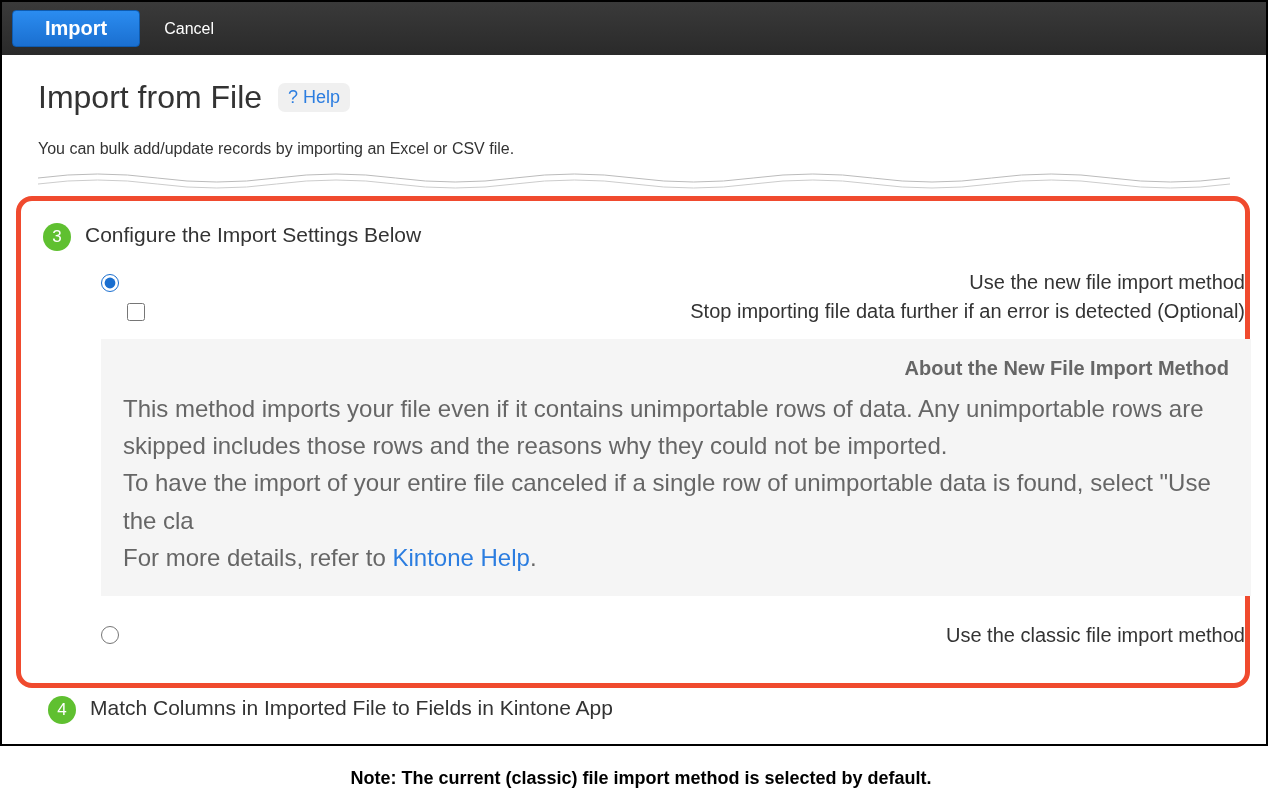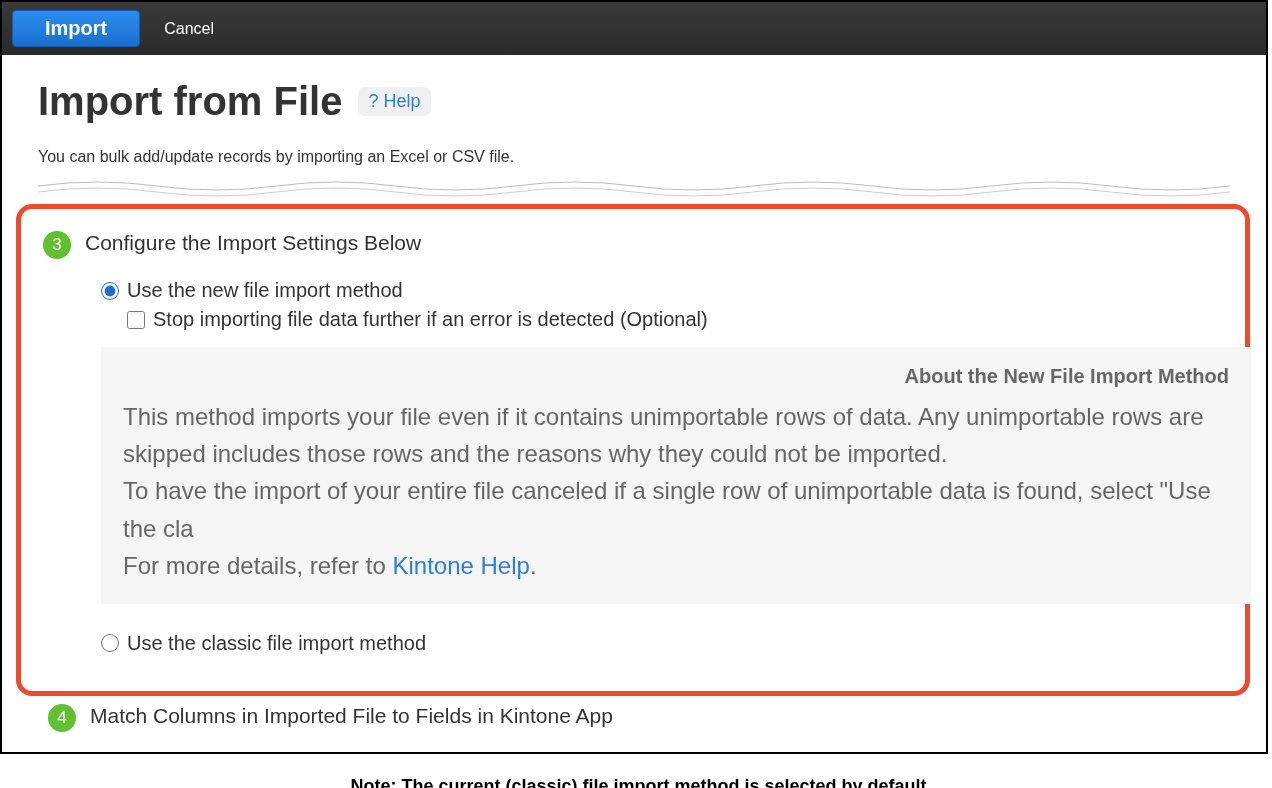--- a/index.html
+++ b/index.html
@@ -45,22 +45,22 @@
     }
     
     .page-title-row {
       display: flex;
       align-items: center;
       gap: 16px;
       margin-bottom: 24px;
     }
     
     .page-title {
-      font-size: 40px;
-      font-weight: bold;
+      font-size: 32px;
+      font-weight: normal;
       color: #333;
     }
     
     .help-link {
       background: #f0f0f0;
       padding: 4px 10px;
       border-radius: 7px;
       color: #2b7de0;
       font-size: 18px;
       cursor: pointer;
@@ -114,20 +114,21 @@
     .options {
       margin-left: 74px;
       margin-top: 20px;
     }
     
     .radio-row, .check-row {
       display: flex;
       align-items: center;
       gap: 8px;
       margin-bottom: 6px;
+      justify-content: space-between;
     }
     
     .check-row { margin-left: 26px; margin-bottom: 16px; }
     
     .radio-input {
       width: 18px; height: 18px;
       accent-color: #1a6fd0;
     }
     
     .check-input {

